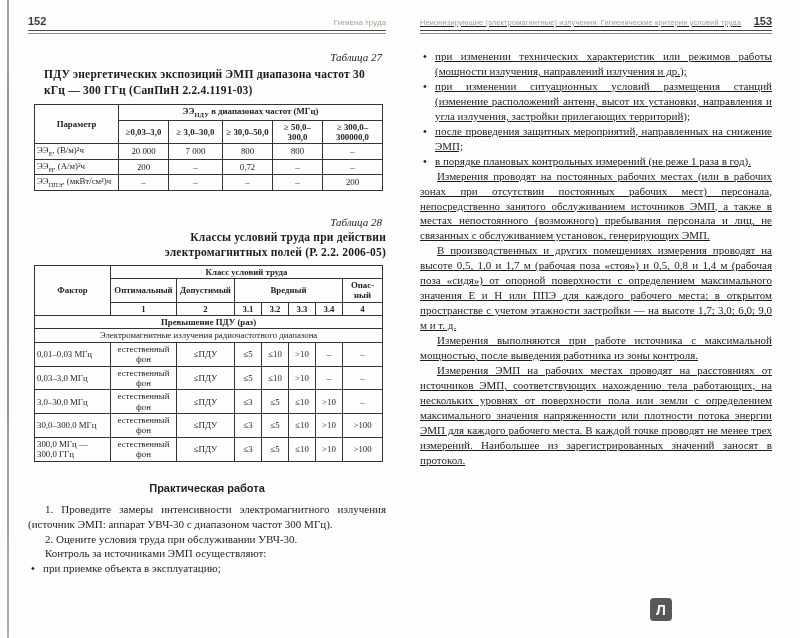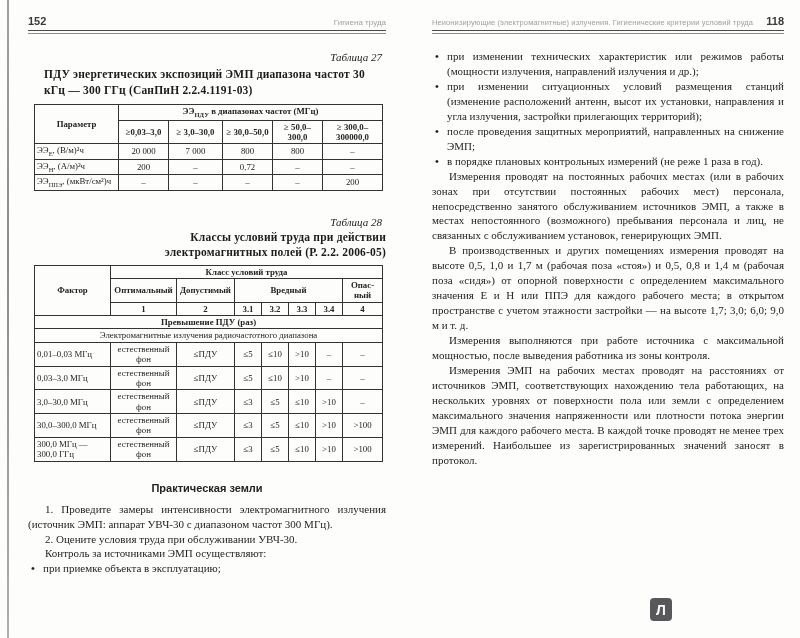--- a/index.html
+++ b/index.html
@@ -6,21 +6,21 @@
   body{width:800px;height:638px;background:#ffffff;overflow:hidden;
        font-family:"Liberation Serif", serif;color:#1c1c1c;}
   #book{position:relative;width:800px;height:638px;background:#fdfdfb;}
 
   
   .edge-line{position:absolute;left:7px;top:0;width:2px;height:638px;
              background:linear-gradient(180deg,#8a8a88,#6f6f6d 40%,#9a9a98);opacity:.8;}
 
   .page{position:absolute;top:0;height:638px;}
   .page-left{left:28px;width:358px;}
-  .page-right{left:432px;width:352px;}
+  .page-right{left:420px;width:352px;text-decoration:underline;}
 
   .runhead{display:flex;justify-content:space-between;align-items:flex-end;padding-top:15px;}
   .pagenum{font-family:"Liberation Sans",sans-serif;font-weight:bold;font-size:11px;color:#3a3a3a;}
   .rh-text{font-family:"Liberation Sans",sans-serif;font-size:8px;color:#a3a09b;}
   .page-right .rh-text{font-size:7.5px;letter-spacing:.1px;}
   .rule{margin-top:3px;height:2px;border-top:1.5px solid #4a4a48;border-bottom:1px solid #8d8d8b;}
 
   .tbl-caption{text-align:right;font-style:italic;font-weight:normal;font-size:11px;padding-right:4px;}
   .t27-caption{margin-top:17px;}
   .t27-title{margin-top:3px;font-weight:bold;font-size:11.5px;line-height:1.4;padding-left:16px;letter-spacing:.2px;}
@@ -204,33 +204,33 @@
         <td>≤ПДУ</td>
         <td>≤3</td>
         <td>≤5</td>
         <td>≤10</td>
         <td>&gt;10</td>
         <td>&gt;100</td>
       </tr>
     </tbody>
       </table>
 
-    <div class="prac-head">Практическая земли</div>
+    <div class="prac-head">Практическая работа</div>
     <div class="body-text prac-body">
       <p class="para">1. Проведите замеры интенсивности электромагнитного излучения (источник ЭМП: аппарат УВЧ-30 с диапазоном частот 300 МГц).</p>
       <p class="para">2. Оцените условия труда при обслуживании УВЧ-30.</p>
       <p class="para">Контроль за источниками ЭМП осуществляют:</p>
       <p class="bullet">при приемке объекта в эксплуатацию;</p>
     </div>
   </div>
 
   <div class="page page-right">
     <div class="runhead">
       <span class="rh-text">Неионизирующие (электромагнитные) излучения. Гигиенические критерии условий труда</span>
-      <span class="pagenum">118</span>
+      <span class="pagenum">153</span>
     </div>
     <div class="rule"></div>
 
     <div class="content body-text">
       <p class="bullet">при изменении технических характеристик или режимов работы (мощности излучения, направлений излучения и др.);</p>
       <p class="bullet">при изменении ситуационных условий размещения станций (изменение расположений антенн, высот их установки, направления и угла излучения, застройки прилегающих территорий);</p>
       <p class="bullet">после проведения защитных мероприятий, направленных на снижение ЭМП;</p>
       <p class="bullet">в порядке плановых контрольных измерений (не реже 1 раза в год).</p>
       <p class="para">Измерения проводят на постоянных рабочих местах (или в рабочих зонах при отсутствии постоянных рабочих мест) персонала, непосредственно занятого обслуживанием источников ЭМП, а также в местах непостоянного (возможного) пребывания персонала и лиц, не связанных с обслуживанием установок, генерирующих ЭМП.</p>
       <p class="para">В производственных и других помещениях измерения проводят на высоте 0,5, 1,0 и 1,7 м (рабочая поза «стоя») и 0,5, 0,8 и 1,4 м (рабочая поза «сидя») от опорной поверхности с определением максимального значения Е и Н или ППЭ для каждого рабочего места; в открытом пространстве с учетом этажности застройки — на высоте 1,7; 3,0; 6,0; 9,0 м и т. д.</p>

